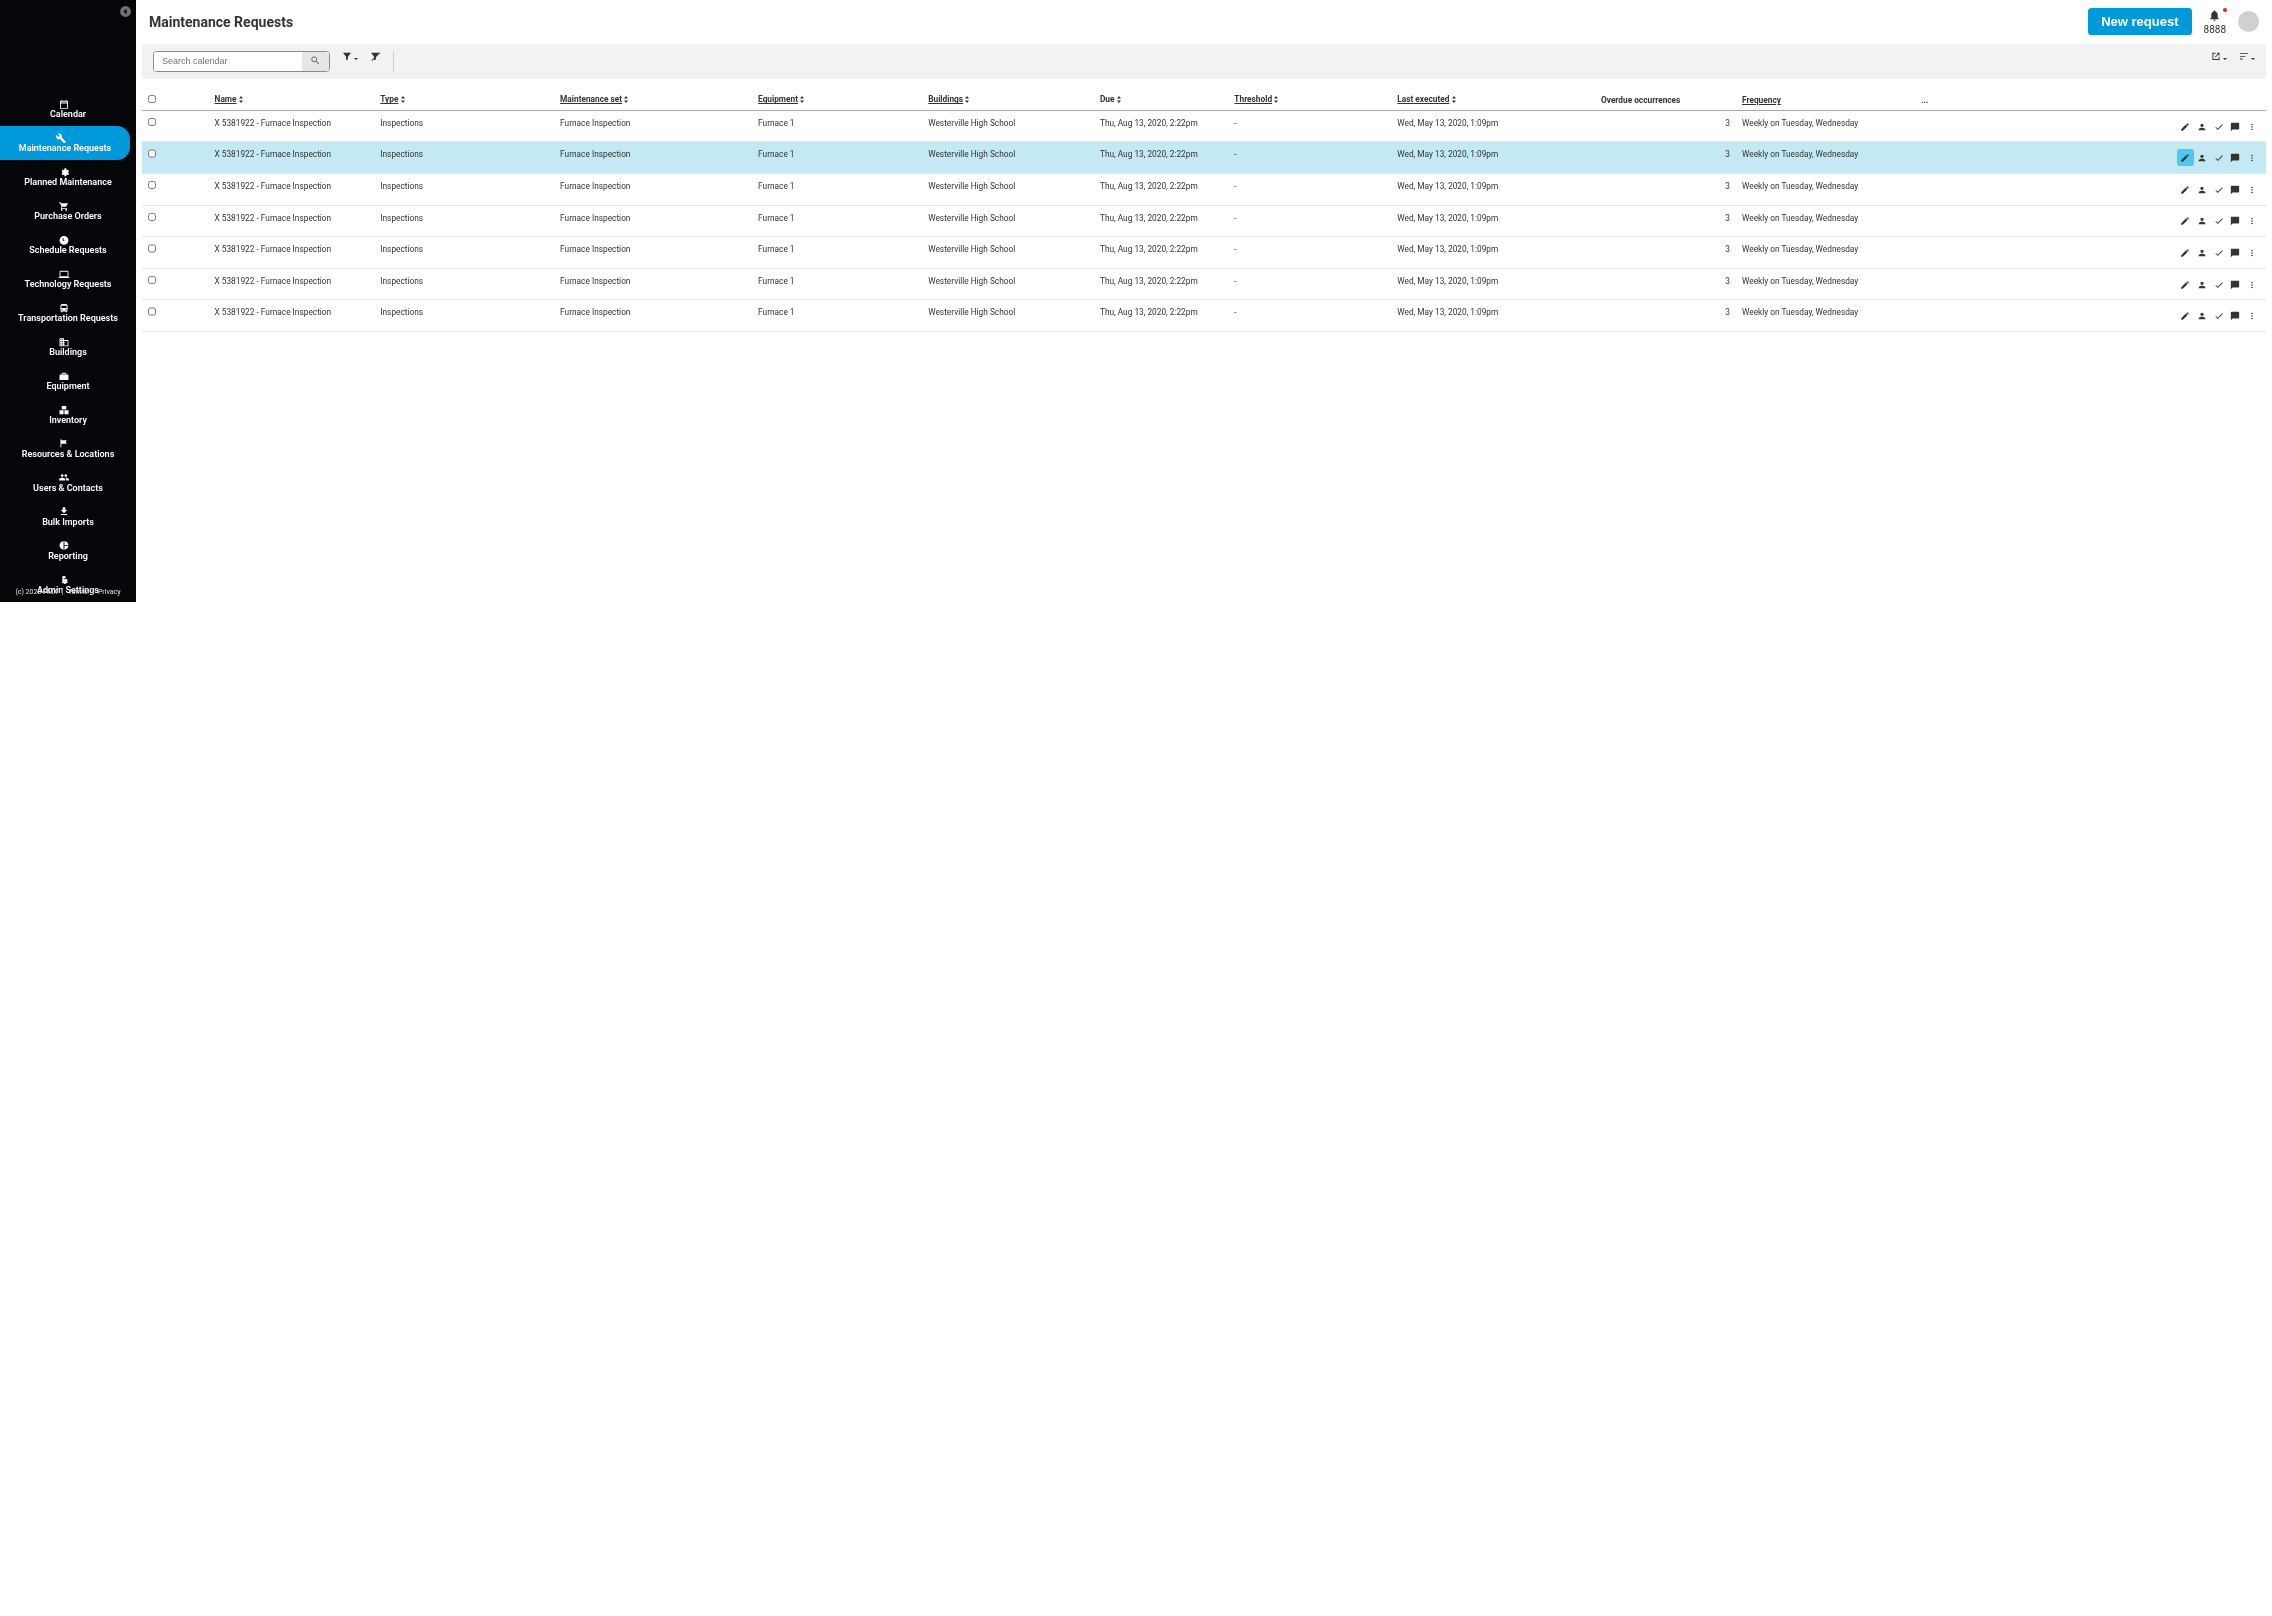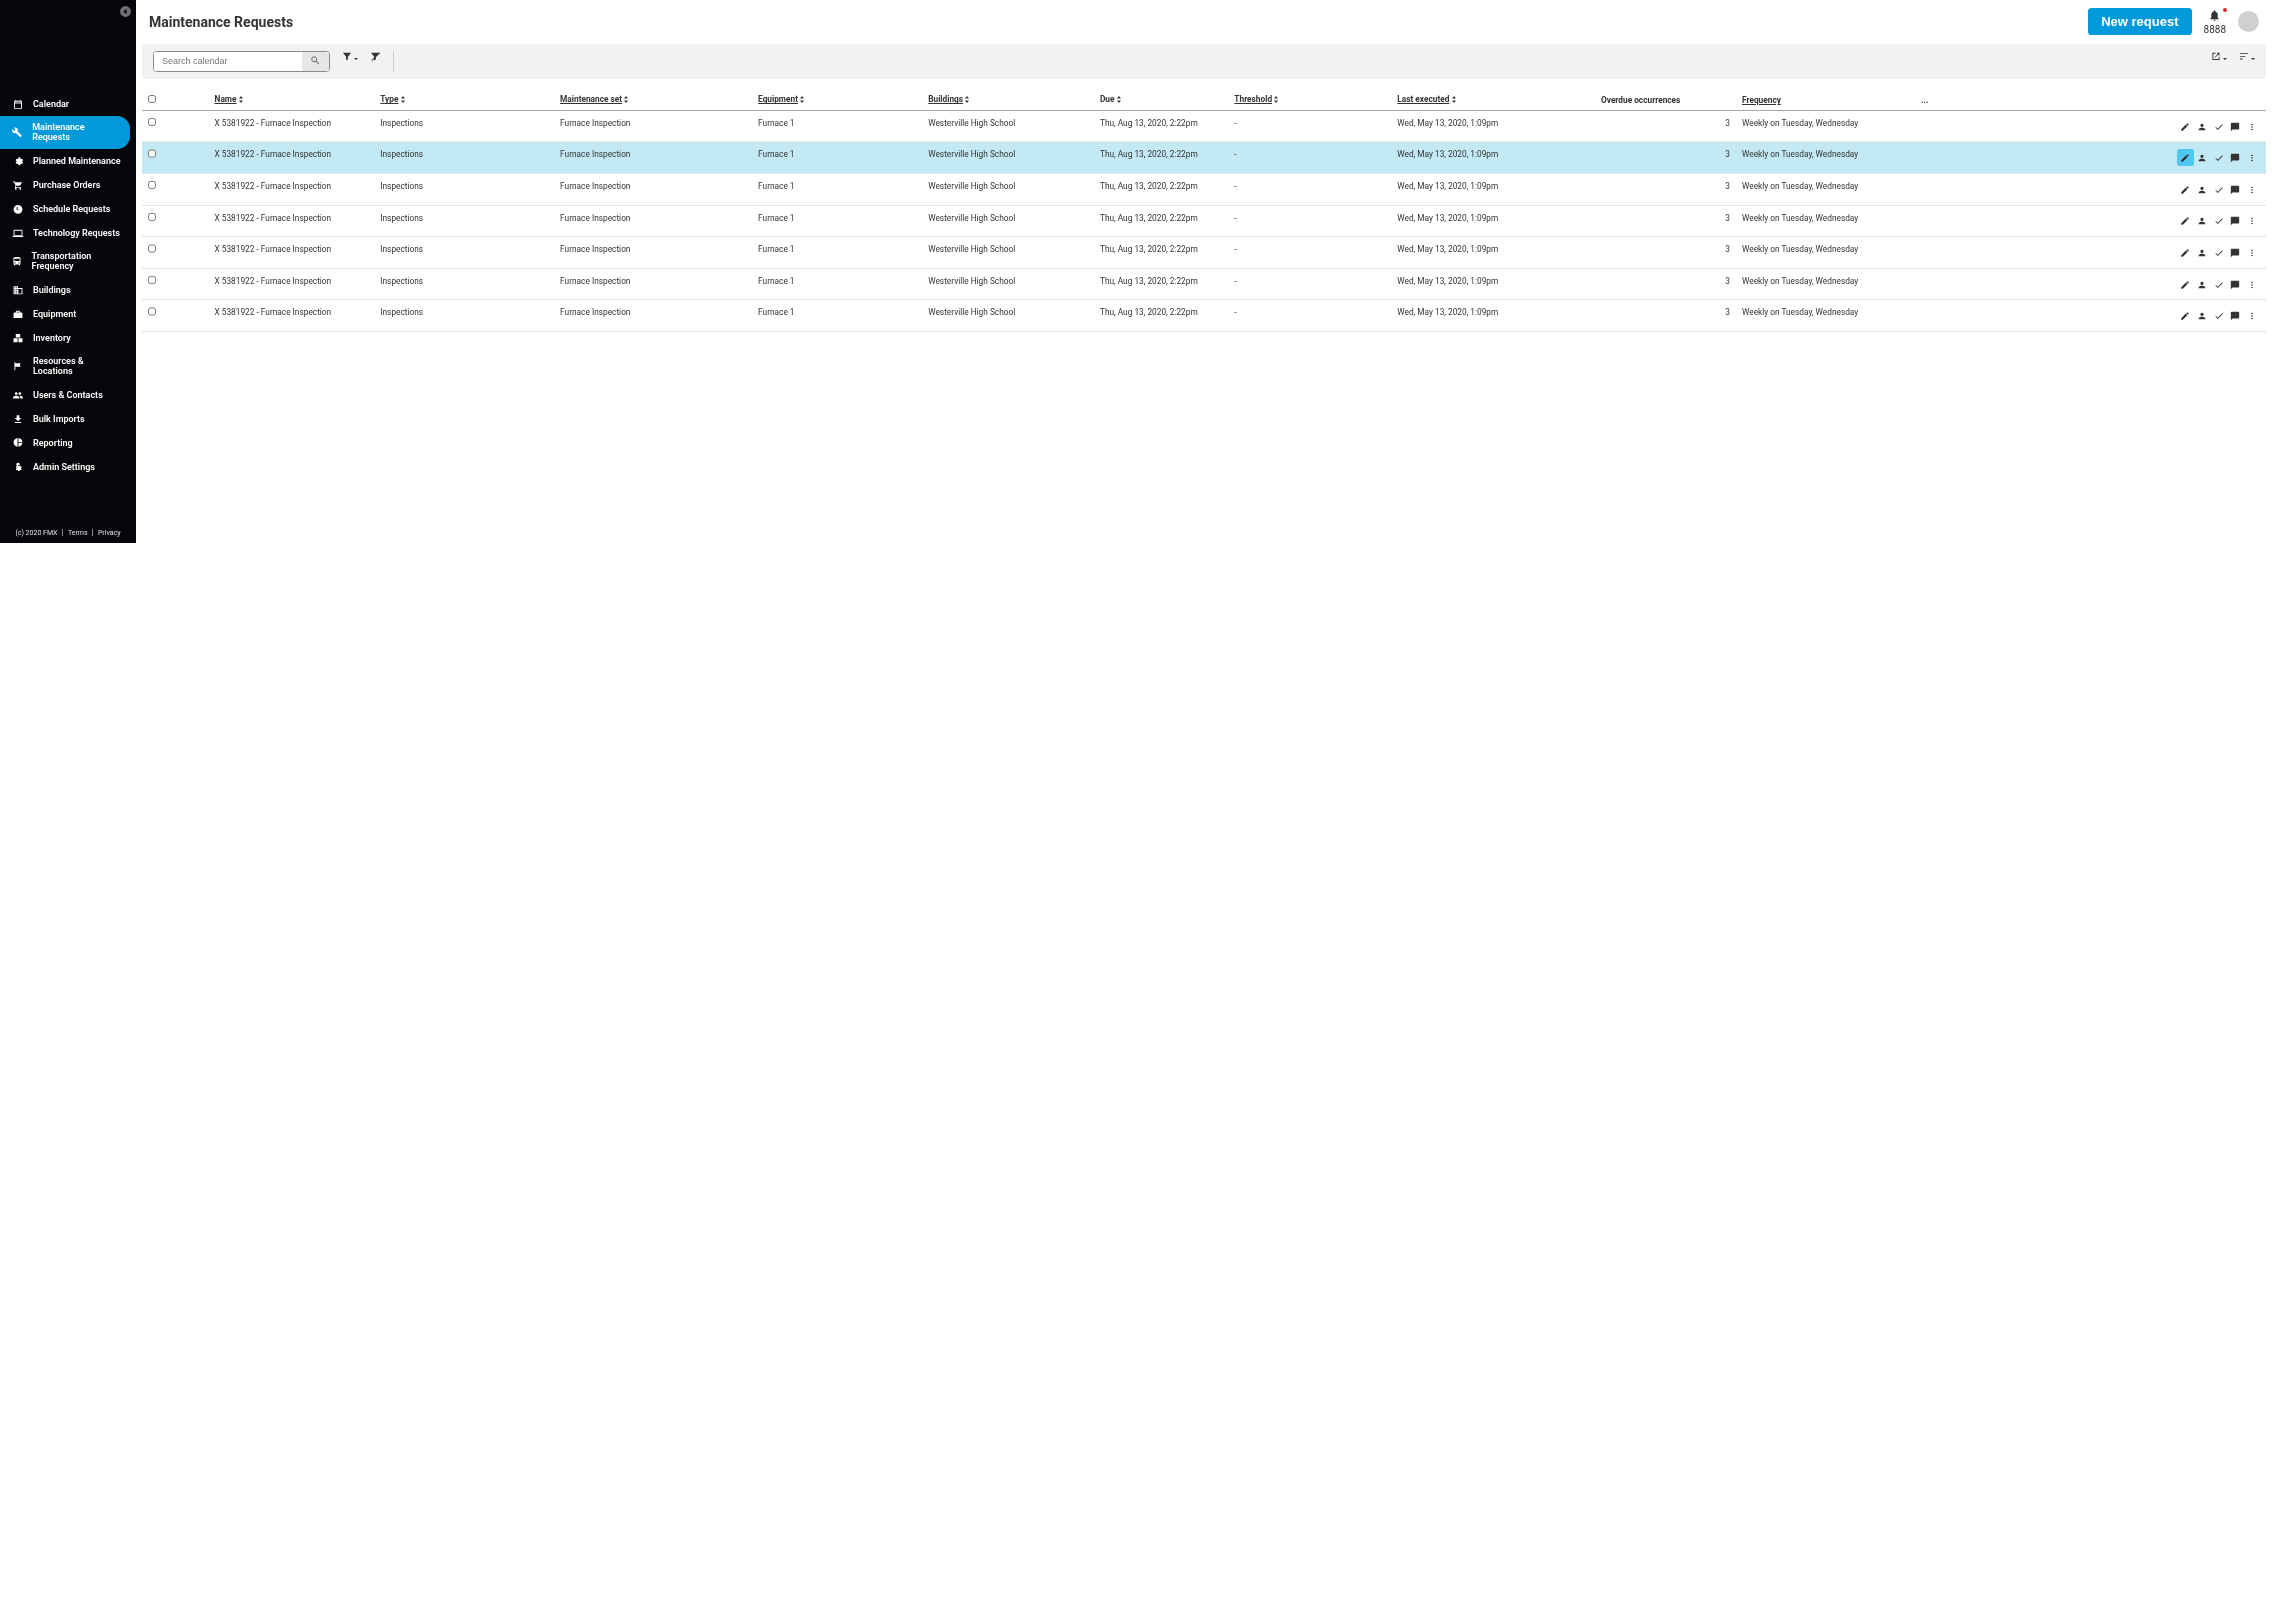--- a/index.html
+++ b/index.html
@@ -2,21 +2,21 @@
 <html style="font-size:9.5px"><head>
 <meta charset="utf-8">
 <style>
 * { margin: 0; padding: 0; box-sizing: border-box; }
 body { font-family: -apple-system, BlinkMacSystemFont, "Segoe UI", Roboto, Arial, sans-serif; background: #fff; color: #333; }
 .app { display: flex; min-height: 543px; }
 .sidebar { width: 136px; background: #05060a; color: #fff; position: relative; padding-top: 33px; }
 .sidebar-collapse { position: absolute; top: 4.7px; right: 3.6px; width: 13px; height: 13px; cursor: pointer; }
 .sidebar-collapse svg { width: 13px; height: 13px; fill: #6f7176; }
 .nav { margin-top: 59px; }
-.nav-item { display: flex; align-items: center; padding: 6.5px 10.7px; font-size: 9px; font-weight: 600; cursor: pointer; color: #fff; }
+.nav-item { display: flex; align-items: center; padding: 6.5px 10.7px; font-size: 9px; font-weight: 600; cursor: pointer; color: #fff; flex-direction: column; }
 .nav-item .nav-icon { width: 14px; text-align: center; margin-right: 8.3px; }
 .nav-item .nav-icon svg { width: 12px; height: 10.7px; fill: #fff; vertical-align: middle; }
 .nav-item.active { background: #0099d9; border-radius: 0 13px 13px 0; margin-right: 6px; }
 .sidebar-footer { position: absolute; bottom: 6px; left: 10.7px; font-size: 7px; color: #e3e3e3; display: flex; align-items: flex-start; }
 .sidebar-footer span { padding: 0 4.7px; }
 .sidebar-footer .sep { border-left: 0.6px solid #888; height: 7px; padding: 0; }
 .main { flex: 1; display: flex; flex-direction: column; }
 .topbar { display: flex; align-items: center; padding: 8.3px 13px; }
 .page-title { font-size: 14px; font-weight: 700; flex: 1; }
 .new-btn { background: #0099d9; color: #fff; border: none; border-radius: 3.6px; padding: 6px 13px; font-size: 13px; font-weight: 700; cursor: pointer; }
@@ -182,21 +182,21 @@
         <div class="nav-item">
           <span class="nav-icon"><svg viewBox="0 0 20 18" width="12" height="10.7">
               <use href="#i-laptop"></use>
             </svg></span>
           <span>Technology Requests</span>
         </div>
         <div class="nav-item">
           <span class="nav-icon"><svg viewBox="0 0 20 18" width="12" height="10.7">
               <use href="#i-bus"></use>
             </svg></span>
-          <span>Transportation Frequency</span>
+          <span>Transportation Requests</span>
         </div>
         <div class="nav-item">
           <span class="nav-icon"><svg viewBox="0 0 20 18" width="12" height="10.7">
               <use href="#i-building"></use>
             </svg></span>
           <span>Buildings</span>
         </div>
         <div class="nav-item">
           <span class="nav-icon"><svg viewBox="0 0 20 18" width="12" height="10.7">
               <use href="#i-toolbox"></use>

